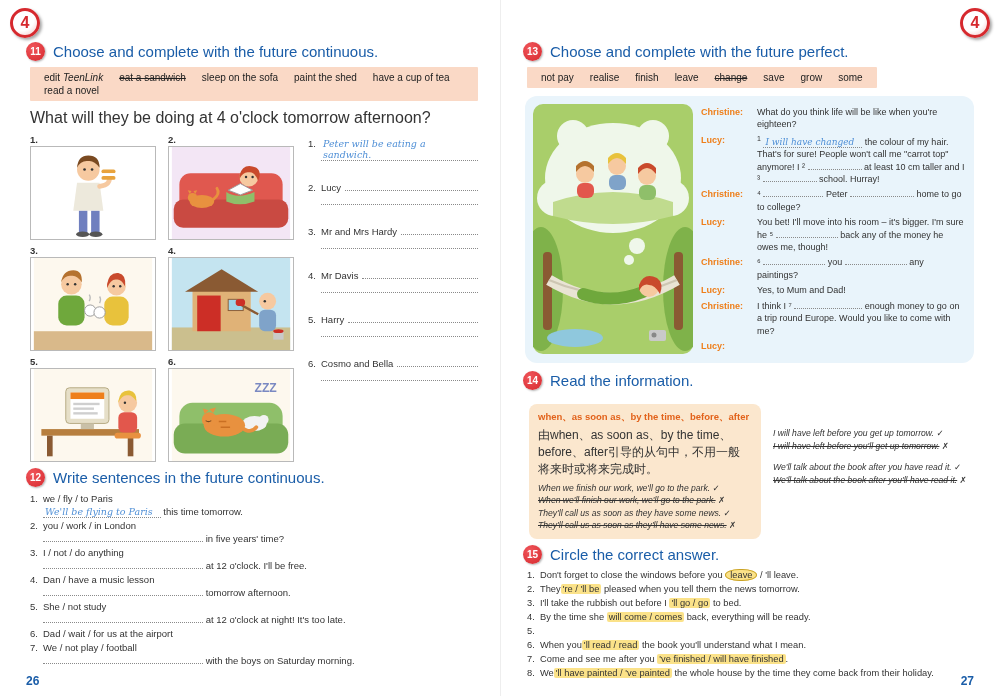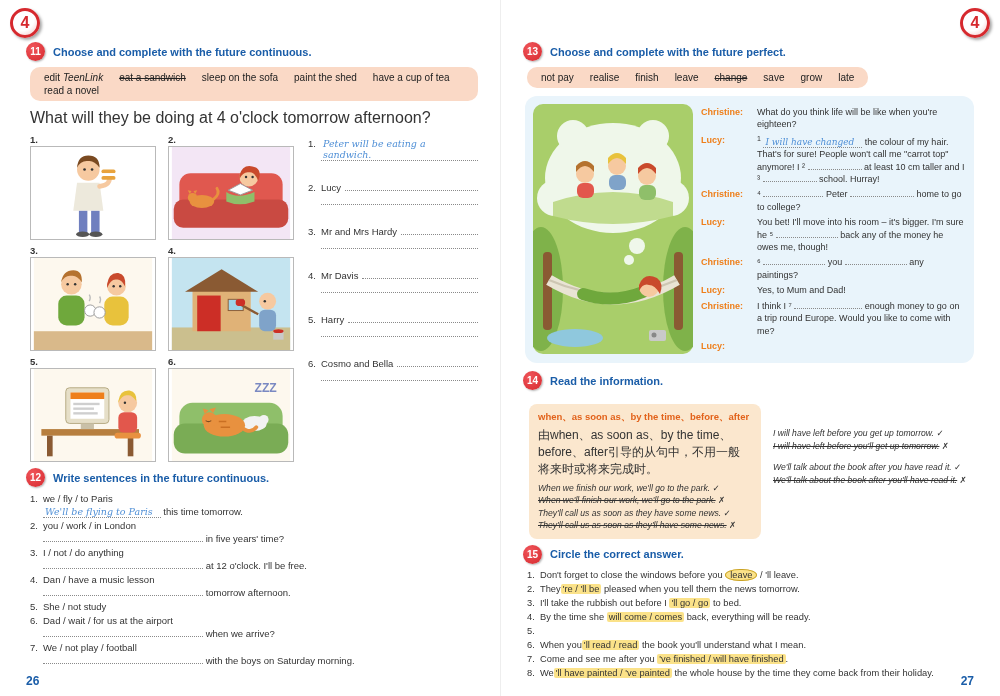--- a/index.html
+++ b/index.html
@@ -14,23 +14,23 @@
     color:#D6292E; font-weight:bold; font-size:16px; display:flex; align-items:center; justify-content:center;
     box-shadow:2px 2px 3px rgba(0,0,0,.35); }
   .unit-badge.ul { left:10px; } .unit-badge.ur { right:10px; }
 
   .ex-header { display:flex; align-items:center; gap:8px; margin:6px 0 6px; }
   .ex-header.first { margin-top:32px; }
   .ex-num { width:19px; height:19px; border-radius:50%; flex:0 0 19px;
     background:radial-gradient(circle at 35% 30%, #F0555A, #D6292E);
     color:#fff; font-weight:bold; font-size:10px; display:flex; align-items:center; justify-content:center;
     box-shadow:1px 1px 2px rgba(0,0,0,.3); }
-  .ex-title { color:#1A5DA8; font-weight:bold; font-size:11px; }
-
-  .wordbank { background:#FAD9C6; border-radius:10px; padding:5px 14px; font-size:10px; color:#222;
+  .ex-title { color:#1A5DA8; font-weight:normal; font-size:15px; }
+
+  .wordbank { background:#FAD9C6; border-radius:1px; padding:5px 14px; font-size:10px; color:#222;
     display:flex; gap:2px 16px; flex-wrap:wrap; margin:2px 0 8px 4px; width:fit-content; }
   .strike { text-decoration:line-through; }
   .it { font-style:italic; }
 
   .question { font-size:16px; margin:0 0 7px 4px; }
 
   .ex11-body { display:flex; gap:12px; margin-left:4px; }
   .pics { display:grid; grid-template-columns:128px 128px; gap:5px 10px; }
   .pic-num { font-size:9.5px; font-weight:bold; margin-bottom:1px; }
   .pic-frame { width:126px; height:94px; border:1px solid #b9b9b9; background:#fff; overflow:hidden; }
@@ -319,27 +319,27 @@
             <span class="a-num">4.</span>
             <span>Dan / have a music lesson</span>
           </div>
         <div class="w-l2"><span class="dl" style="width:160px"></span> <span>tomorrow afternoon.</span></div>
       </div>
       <div class="w-item">
         <div class="w-l1">
             <span class="a-num">5.</span>
             <span>She / not study</span>
           </div>
+        <div class="w-l2"><span class="dl" style="width:160px"></span> <span>at 12 o'clock at night! It's too late.</span></div>
       </div>
       <div class="w-item">
         <div class="w-l1">
             <span class="a-num">6.</span>
             <span>Dad / wait / for us at the airport</span>
           </div>
-        <div class="w-l2"><span class="dl" style="width:160px"></span> <span>when we arrive?</span></div>
       </div>
       <div class="w-item">
         <div class="w-l1">
             <span class="a-num">7.</span>
             <span>We / not play / football</span>
           </div>
         <div class="w-l2"><span class="dl" style="width:160px"></span> <span>with the boys on Saturday morning.</span></div>
       </div>
     </div>
 
@@ -357,21 +357,21 @@
     </div>
 
     <div class="wordbank">
       <span>not pay</span>
       <span>realise</span>
       <span>finish</span>
       <span>leave</span>
       <span class="strike">change</span>
       <span>save</span>
       <span>grow</span>
-      <span>late</span>
+      <span>some</span>
     </div>
 
     <div class="dialogue-panel">
       <svg class="scene" viewBox="0 0 160 250">
         <rect x="0" y="0" width="160" height="250" rx="10" fill="#A9CE6A"></rect>
         <ellipse cx="8" cy="185" rx="22" ry="62" fill="#7FB24A"></ellipse>
         <ellipse cx="152" cy="185" rx="22" ry="62" fill="#7FB24A"></ellipse>
         <rect x="10" y="148" width="9" height="78" rx="4" fill="#8A5A33"></rect>
         <rect x="141" y="148" width="9" height="78" rx="4" fill="#8A5A33"></rect>
         <ellipse cx="80" cy="74" rx="68" ry="55" fill="#EFF7EA"></ellipse>

